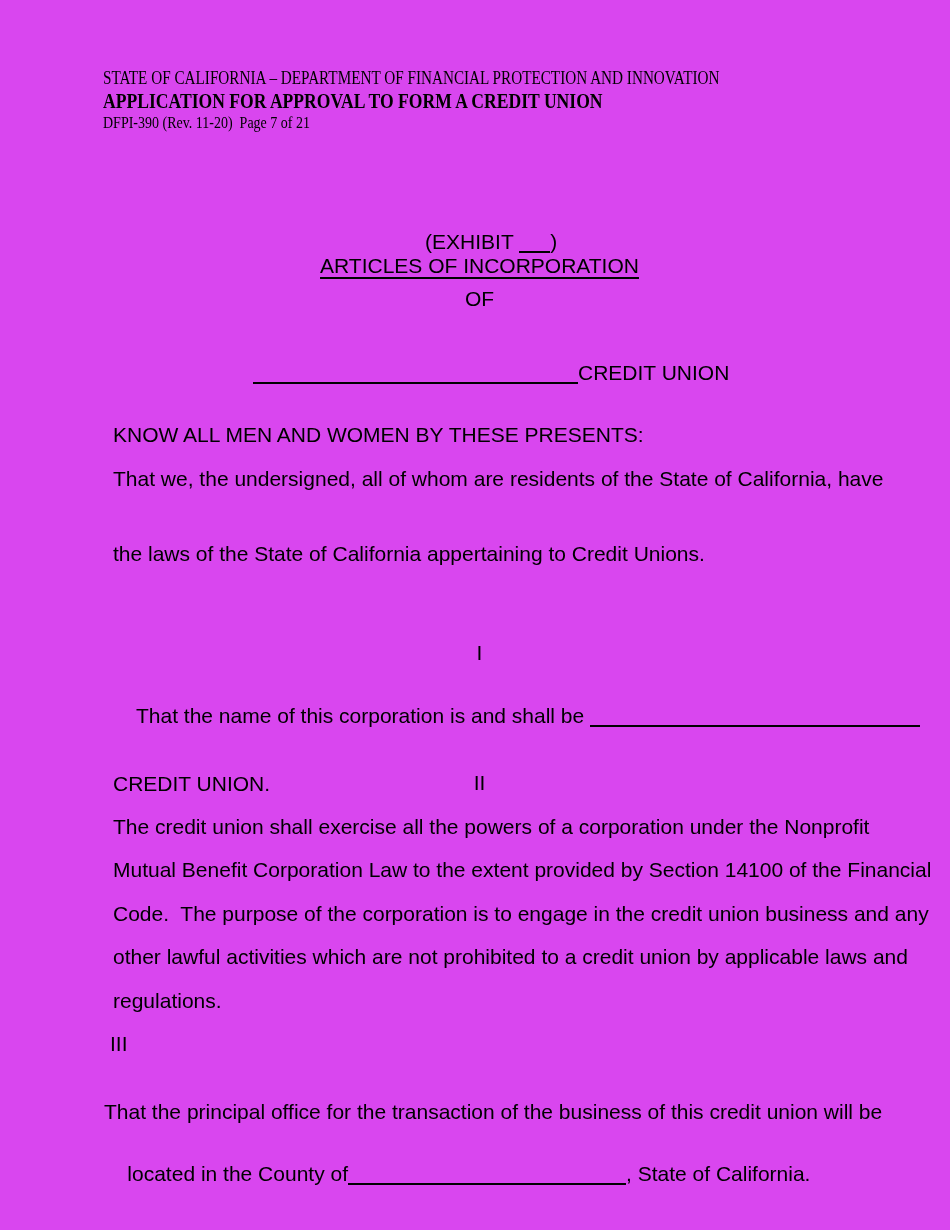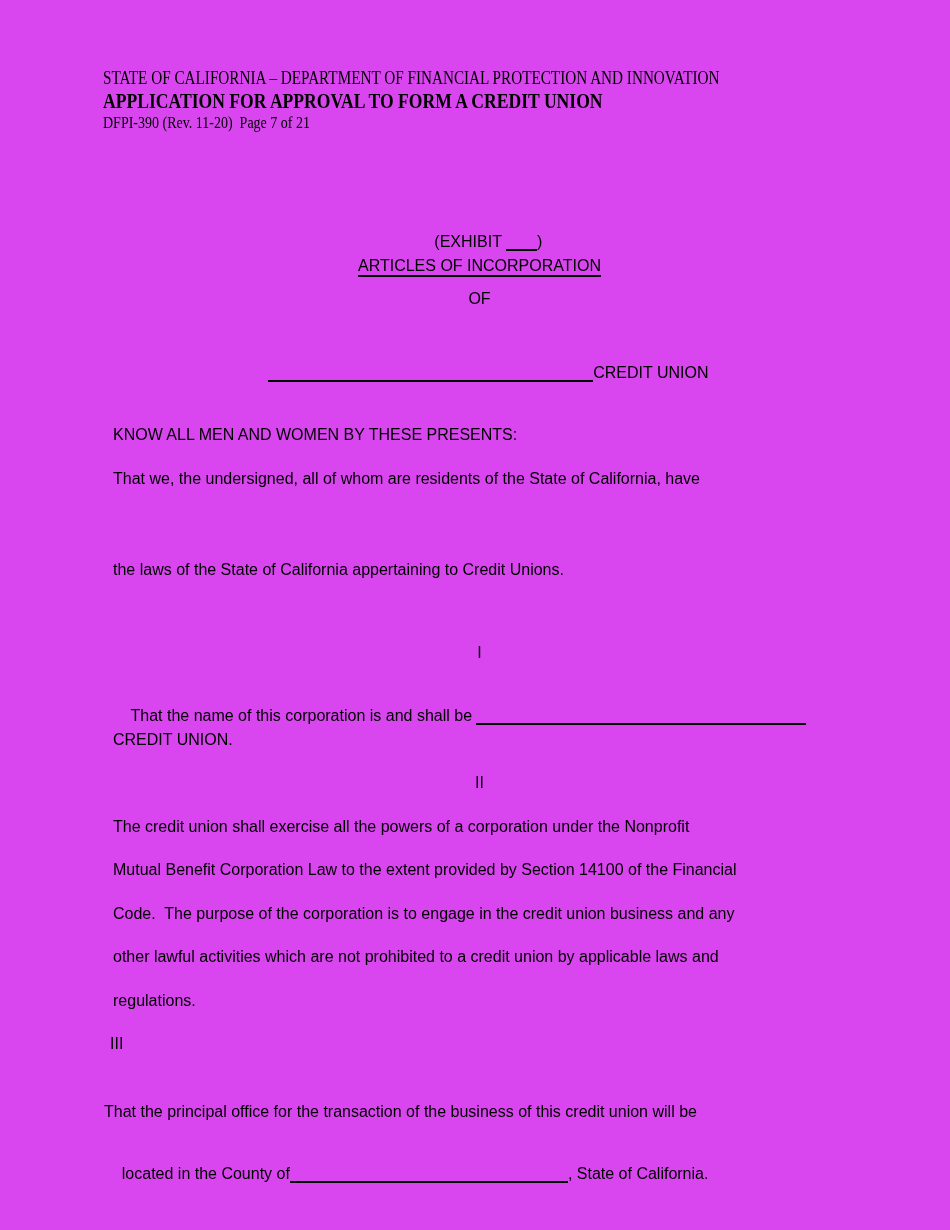--- a/index.html
+++ b/index.html
@@ -24,21 +24,21 @@
   }
   .hdr-line { white-space: pre; transform: scaleX(0.8); transform-origin: 0 0; }
   .hdr-agency { font-size: 19px;   line-height: 23px; }
   .hdr-title  { font-size: 22px;   line-height: 24px; font-weight: bold; }
   .hdr-formno { font-size: 17.5px; line-height: 19px; }
 
   
   .bl {
     position: absolute;
     left: 113px;
-    font-size: 16px;
+    font-size: 21px;
     line-height: 20px;
     white-space: pre;
     color: #000;
   }
   .center  { left: 113px; width: 733px; text-align: center; }
   .a3      { left: 104px; }
   .center3 { left: 110px; width: 733px; text-align: left; }
 
   .uline {
     text-decoration: underline;
@@ -77,30 +77,30 @@
 
   <div class="bl center" style="top:289px">OF</div>
 
   <div class="bl center" style="top:343px">
     <span class="blank blank-title"></span><span>CREDIT UNION</span>
   </div>
 
   <div class="bl" style="top:425px">KNOW ALL MEN AND WOMEN BY THESE PRESENTS:</div>
 
   <div class="bl" style="top:469px">That we, the undersigned, all of whom are residents of the State of California, have</div>
-  <div class="bl" style="top:560px">the laws of the State of California appertaining to Credit Unions.</div>
+  <div class="bl" style="top:544px">the laws of the State of California appertaining to Credit Unions.</div>
 
 
   <div class="bl center" style="top:643px">I</div>
 
   <div class="bl" style="top:686px">
     <span>That the name of this corporation is and shall be </span><span class="blank blank-name"></span>
   </div>
 
-  <div class="bl" style="top:730px">CREDIT UNION.</div>
+  <div class="bl" style="top:774px">CREDIT UNION.</div>
 
   <div class="bl center" style="top:773px">II</div>
 
   <div class="bl" style="top:817px">The credit union shall exercise all the powers of a corporation under the Nonprofit</div>
   <div class="bl" style="top:860px">Mutual Benefit Corporation Law to the extent provided by Section 14100 of the Financial</div>
   <div class="bl" style="top:904px">Code.  The purpose of the corporation is to engage in the credit union business and any</div>
   <div class="bl" style="top:947px">other lawful activities which are not prohibited to a credit union by applicable laws and</div>
   <div class="bl" style="top:991px">regulations.</div>
 
   <div class="bl center3" style="top:1034px">III</div>

